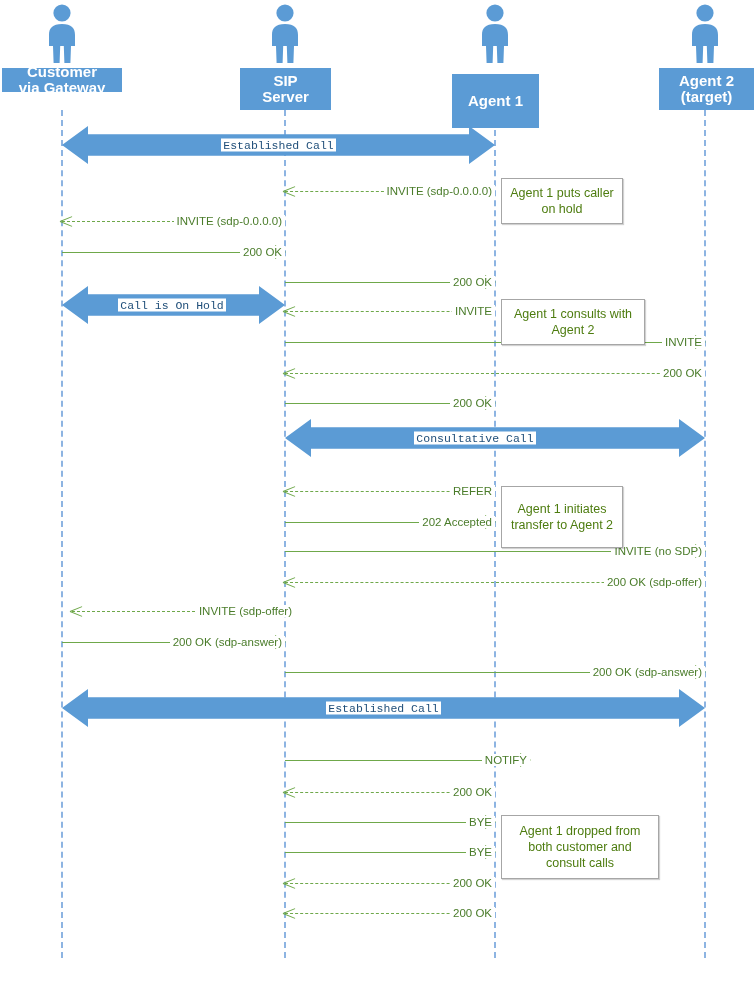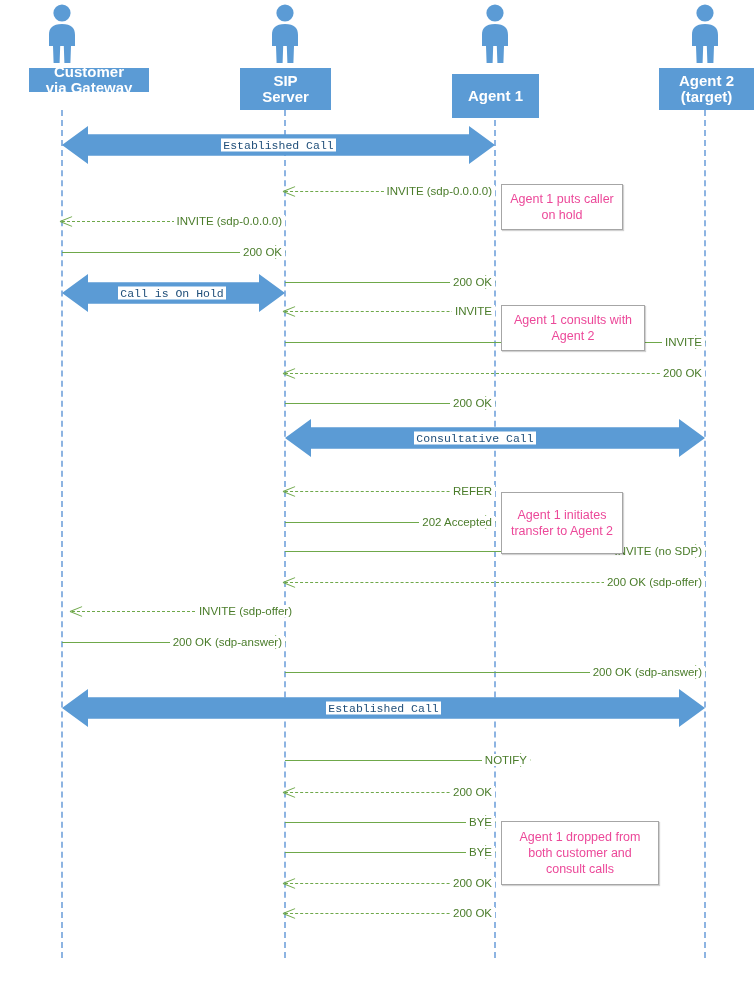--- a/index.html
+++ b/index.html
@@ -22,66 +22,66 @@
   .arrowhead.left-open{left:-2px;width:12px;height:14px;border:none;}
   .arrowhead.left-open::before,.arrowhead.left-open::after{content:"";position:absolute;left:0;top:7px;
      width:13px;height:0;border-top:1.6px solid #6fa84a;transform-origin:left center;}
   .arrowhead.left-open::before{transform:rotate(-22deg);}
   .arrowhead.left-open::after{transform:rotate(22deg);}
   .band{position:absolute;}
   .band .bandlabel{position:absolute;left:0;right:0;top:50%;transform:translateY(-50%);text-align:center;
                    font-size:11.5px;color:#1f4e79;font-family:Liberation Mono, monospace;}
   .band .bandlabel span{background:#ffffff;padding:0 2px;}
   .note{position:absolute;background:#ffffff;border:1px solid #a6a6a6;box-shadow:1px 1px 1px rgba(0,0,0,.18);
-        font-size:12.5px;color:#ec4899;text-align:center;display:flex;align-items:center;justify-content:center;
-        line-height:1.28;box-sizing:border-box;padding:3px 5px;margin-top:6px;}
+        font-size:12.5px;color:#4d7c0f;text-align:center;display:flex;align-items:center;justify-content:center;
+        line-height:1.28;box-sizing:border-box;padding:3px 5px;}
 </style>
 </head>
 <body>
 
 <div id="canvas">
     <div class="lifeline" style="left: 61px; top: 110px; height: 848px;"></div>
     <div class="lifeline" style="left: 284px; top: 110px; height: 848px;"></div>
     <div class="lifeline" style="left: 494px; top: 110px; height: 848px;"></div>
     <div class="lifeline" style="left: 704px; top: 110px; height: 848px;"></div>
     <div class="actor-head" style="left: 39px; top: 4px; width: 46px; height: 60px;"><svg width="46" height="60" viewBox="0 0 46 60" xmlns="http://www.w3.org/2000/svg">
         <circle cx="23" cy="9" r="8.6" fill="#5b9bd5"></circle>
         <path d="M23 20 C13.5 20 10 24 10 31 L10 42 L14 42 L14.6 59 L20.6 59 L21.2 42 L24.8 42 L25.4 59 L31.4 59 L32 42 L36 42 L36 31 C36 24 32.5 20 23 20 Z" fill="#5b9bd5"></path>
       </svg></div>
-    <div class="actor-box" style="left: 2px; top: 68px; width: 120px; height: 24px; margin-left: 27px;">
+    <div class="actor-box" style="left: 2px; top: 68px; width: 120px; height: 24px;">
       <div style="white-space: pre-line;">Customer
 via Gateway</div>
     </div>
     <div class="actor-head" style="left: 262px; top: 4px; width: 46px; height: 60px;"><svg width="46" height="60" viewBox="0 0 46 60" xmlns="http://www.w3.org/2000/svg">
         <circle cx="23" cy="9" r="8.6" fill="#5b9bd5"></circle>
         <path d="M23 20 C13.5 20 10 24 10 31 L10 42 L14 42 L14.6 59 L20.6 59 L21.2 42 L24.8 42 L25.4 59 L31.4 59 L32 42 L36 42 L36 31 C36 24 32.5 20 23 20 Z" fill="#5b9bd5"></path>
       </svg></div>
     <div class="actor-box" style="left: 240px; top: 68px; width: 91px; height: 42px;">
       <div style="white-space: pre-line;">SIP
 Server</div>
     </div>
     <div class="actor-head" style="left: 472px; top: 4px; width: 46px; height: 60px;"><svg width="46" height="60" viewBox="0 0 46 60" xmlns="http://www.w3.org/2000/svg">
         <circle cx="23" cy="9" r="8.6" fill="#5b9bd5"></circle>
         <path d="M23 20 C13.5 20 10 24 10 31 L10 42 L14 42 L14.6 59 L20.6 59 L21.2 42 L24.8 42 L25.4 59 L31.4 59 L32 42 L36 42 L36 31 C36 24 32.5 20 23 20 Z" fill="#5b9bd5"></path>
       </svg></div>
-    <div class="actor-box" style="left: 452px; top: 74px; width: 87px; height: 44px;">
+    <div class="actor-box" style="left: 452px; top: 74px; width: 87px; height: 54px;">
       <div style="white-space: pre-line;">Agent 1</div>
     </div>
     <div class="actor-head" style="left: 682px; top: 4px; width: 46px; height: 60px;"><svg width="46" height="60" viewBox="0 0 46 60" xmlns="http://www.w3.org/2000/svg">
         <circle cx="23" cy="9" r="8.6" fill="#5b9bd5"></circle>
         <path d="M23 20 C13.5 20 10 24 10 31 L10 42 L14 42 L14.6 59 L20.6 59 L21.2 42 L24.8 42 L25.4 59 L31.4 59 L32 42 L36 42 L36 31 C36 24 32.5 20 23 20 Z" fill="#5b9bd5"></path>
       </svg></div>
     <div class="actor-box" style="left: 659px; top: 68px; width: 95px; height: 42px;">
       <div style="white-space: pre-line;">Agent 2
 (target)</div>
     </div>
     <div class="band" style="left: 62px; top: 126px; width: 433px; height: 38px;"><svg width="433" height="38" viewBox="0 0 433 38" xmlns="http://www.w3.org/2000/svg">
         <path d="M0 19 L26 0 L26 8.36 L407 8.36 L407 0 L433 19 L407 38 L407 29.64 L26 29.64 L26 38 Z" fill="#5b9bd5"></path>
       </svg><div class="bandlabel"><span>Established Call</span></div></div>
-    <div class="band" style="left: 62px; top: 274px; width: 220px; height: 38px;"><svg width="223" height="38" viewBox="0 0 223 38" xmlns="http://www.w3.org/2000/svg">
+    <div class="band" style="left: 62px; top: 286px; width: 220px; height: 38px;"><svg width="223" height="38" viewBox="0 0 223 38" xmlns="http://www.w3.org/2000/svg">
         <path d="M0 19 L26 0 L26 8.36 L197 8.36 L197 0 L223 19 L197 38 L197 29.64 L26 29.64 L26 38 Z" fill="#5b9bd5"></path>
       </svg><div class="bandlabel"><span>Call is On Hold</span></div></div>
     <div class="band" style="left: 285px; top: 419px; width: 380px; height: 38px;"><svg width="420" height="38" viewBox="0 0 420 38" xmlns="http://www.w3.org/2000/svg">
         <path d="M0 19 L26 0 L26 8.36 L394 8.36 L394 0 L420 19 L394 38 L394 29.64 L26 29.64 L26 38 Z" fill="#5b9bd5"></path>
       </svg><div class="bandlabel"><span>Consultative Call</span></div></div>
     <div class="band" style="left: 62px; top: 689px; width: 643px; height: 38px;"><svg width="643" height="38" viewBox="0 0 643 38" xmlns="http://www.w3.org/2000/svg">
         <path d="M0 19 L26 0 L26 8.36 L617 8.36 L617 0 L643 19 L617 38 L617 29.64 L26 29.64 L26 38 Z" fill="#5b9bd5"></path>
       </svg><div class="bandlabel"><span>Established Call</span></div></div>
     <div class="msg dashed" style="left: 285px; top: 183px; width: 210px;">
       <div class="line"></div>

